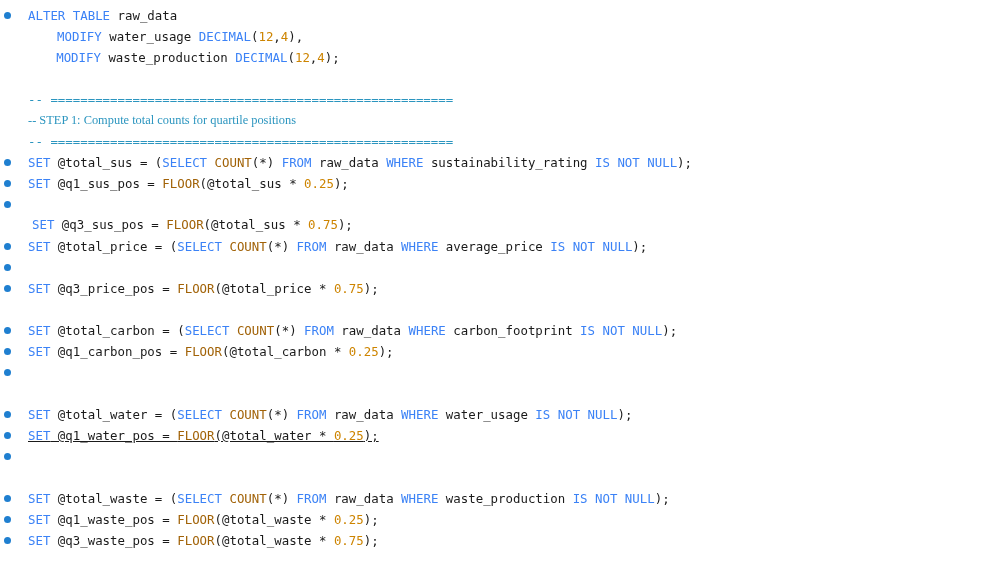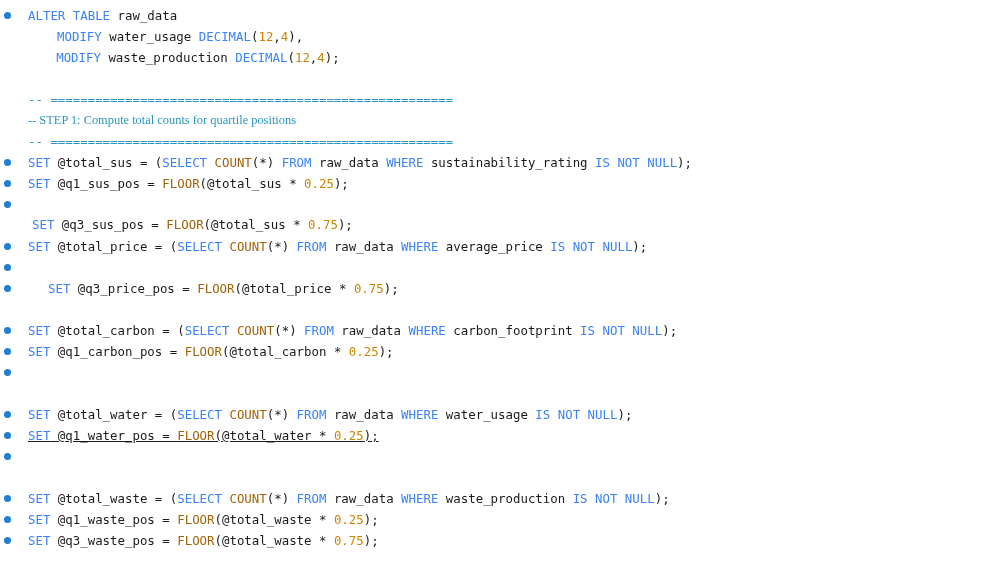--- a/index.html
+++ b/index.html
@@ -94,21 +94,21 @@
       <div class="line" style="position: absolute; left: 0px; top: 47px; width: 982px; padding-left: 24px;"><span class="txt" style="left: 56.2px;"><span class="kw">MODIFY</span><span class="ident"> waste_production </span><span class="kw">DECIMAL</span><span class="punc">(</span><span class="num">12</span><span class="punc">,</span><span class="num">4</span><span class="punc">);</span></span></div>
       <div class="line" style="position: absolute; left: 0px; top: 68px; width: 982px;"><span class="txt" style="left: 28px;"></span></div>
       <div class="line" style="position: absolute; left: 0px; top: 89px; width: 982px;"><span class="txt" style="left: 28px;"><span class="cmt">-- ======================================================</span></span></div>
       <div class="line" style="position: absolute; left: 0px; top: 110px; width: 982px;"><span class="txt" style="left: 28px; font-family: Liberation Serif, serif;"><span class="cmt">-- STEP 1: Compute total counts for quartile positions</span></span></div>
       <div class="line" style="position: absolute; left: 0px; top: 131px; width: 982px;"><span class="txt" style="left: 28px;"><span class="cmt">-- ======================================================</span></span></div>
       <div class="line" style="position: absolute; left: 0px; top: 152px; width: 982px;"><span class="txt" style="left: 28px;"><span class="kw">SET</span><span class="ident"> @total_sus = (</span><span class="kw">SELECT</span><span class="punc"> </span><span class="fn">COUNT</span><span class="punc">(*) </span><span class="kw">FROM</span><span class="ident"> raw_data </span><span class="kw">WHERE</span><span class="ident"> sustainability_rating </span><span class="kw">IS NOT NULL</span><span class="punc">);</span></span></div>
       <div class="line" style="position: absolute; left: 0px; top: 173px; width: 982px;"><span class="txt" style="left: 28px;"><span class="kw">SET</span><span class="ident"> @q1_sus_pos = </span><span class="fn">FLOOR</span><span class="ident">(@total_sus * </span><span class="num">0.25</span><span class="punc">);</span></span></div>
       <div class="line" style="position: absolute; left: 4px; top: 194px; width: 893px; margin-top: 20px;"><span class="txt" style="left: 28px;"><span class="kw">SET</span><span class="ident"> @q3_sus_pos = </span><span class="fn">FLOOR</span><span class="ident">(@total_sus * </span><span class="num">0.75</span><span class="punc">);</span></span></div>
       <div class="line" style="position: absolute; left: 0px; top: 215px; width: 982px;"><span class="txt" style="left: 28px;"></span></div>
       <div class="line" style="position: absolute; left: 0px; top: 236px; width: 982px;"><span class="txt" style="left: 28px;"><span class="kw">SET</span><span class="ident"> @total_price = (</span><span class="kw">SELECT</span><span class="punc"> </span><span class="fn">COUNT</span><span class="punc">(*) </span><span class="kw">FROM</span><span class="ident"> raw_data </span><span class="kw">WHERE</span><span class="ident"> average_price </span><span class="kw">IS NOT NULL</span><span class="punc">);</span></span></div>
-      <div class="line" style="position: absolute; left: 0px; top: 278px; width: 982px;"><span class="txt" style="left: 28px; margin-left: 20px;"><span class="kw">SET</span><span class="ident"> @q3_price_pos = </span><span class="fn">FLOOR</span><span class="ident">(@total_price * </span><span class="num">0.75</span><span class="punc">);</span></span></div>
+      <div class="line" style="position: absolute; left: 0px; top: 278px; width: 982px;"><span class="txt" style="left: 28px;"><span class="kw">SET</span><span class="ident"> @q3_price_pos = </span><span class="fn">FLOOR</span><span class="ident">(@total_price * </span><span class="num">0.75</span><span class="punc">);</span></span></div>
       <div class="line" style="position: absolute; left: 0px; top: 299px; width: 982px;"><span class="txt" style="left: 28px;"></span></div>
       <div class="line" style="position: absolute; left: 0px; top: 320px; width: 982px;"><span class="txt" style="left: 28px;"><span class="kw">SET</span><span class="ident"> @total_carbon = (</span><span class="kw">SELECT</span><span class="punc"> </span><span class="fn">COUNT</span><span class="punc">(*) </span><span class="kw">FROM</span><span class="ident"> raw_data </span><span class="kw">WHERE</span><span class="ident"> carbon_footprint </span><span class="kw">IS NOT NULL</span><span class="punc">);</span></span></div>
       <div class="line" style="position: absolute; left: 0px; top: 341px; width: 948px; text-align: right;"><span class="txt" style="left: 28px;"><span class="kw">SET</span><span class="ident"> @q1_carbon_pos = </span><span class="fn">FLOOR</span><span class="ident">(@total_carbon * </span><span class="num">0.25</span><span class="punc">);</span></span></div>
       <div class="line" style="position: absolute; left: 0px; top: 383px; width: 982px;"><span class="txt" style="left: 28px;"></span></div>
       <div class="line" style="position: absolute; left: 0px; top: 404px; width: 982px;"><span class="txt" style="left: 28px;"><span class="kw">SET</span><span class="ident"> @total_water = (</span><span class="kw">SELECT</span><span class="punc"> </span><span class="fn">COUNT</span><span class="punc">(*) </span><span class="kw">FROM</span><span class="ident"> raw_data </span><span class="kw">WHERE</span><span class="ident"> water_usage </span><span class="kw">IS NOT NULL</span><span class="punc">);</span></span></div>
       <div class="line" style="position: absolute; left: 0px; top: 425px; width: 982px;"><span class="txt" style="left: 28px; text-decoration: underline;"><span class="kw">SET</span><span class="ident"> @q1_water_pos = </span><span class="fn">FLOOR</span><span class="ident">(@total_water * </span><span class="num">0.25</span><span class="punc">);</span></span></div>
       <div class="line" style="position: absolute; left: 0px; top: 467px; width: 982px;"><span class="txt" style="left: 28px;"></span></div>
       <div class="line" style="position: absolute; left: 0px; top: 488px; width: 982px;"><span class="txt" style="left: 28px;"><span class="kw">SET</span><span class="ident"> @total_waste = (</span><span class="kw">SELECT</span><span class="punc"> </span><span class="fn">COUNT</span><span class="punc">(*) </span><span class="kw">FROM</span><span class="ident"> raw_data </span><span class="kw">WHERE</span><span class="ident"> waste_production </span><span class="kw">IS NOT NULL</span><span class="punc">);</span></span></div>
       <div class="line" style="position: absolute; left: 0px; top: 509px; width: 982px; padding-left: 34px;"><span class="txt" style="left: 28px;"><span class="kw">SET</span><span class="ident"> @q1_waste_pos = </span><span class="fn">FLOOR</span><span class="ident">(@total_waste * </span><span class="num">0.25</span><span class="punc">);</span></span></div>
       <div class="line" style="position: absolute; left: 0px; top: 530px; width: 924px;"><span class="txt" style="left: 28px;"><span class="kw">SET</span><span class="ident"> @q3_waste_pos = </span><span class="fn">FLOOR</span><span class="ident">(@total_waste * </span><span class="num">0.75</span><span class="punc">);</span></span></div>

